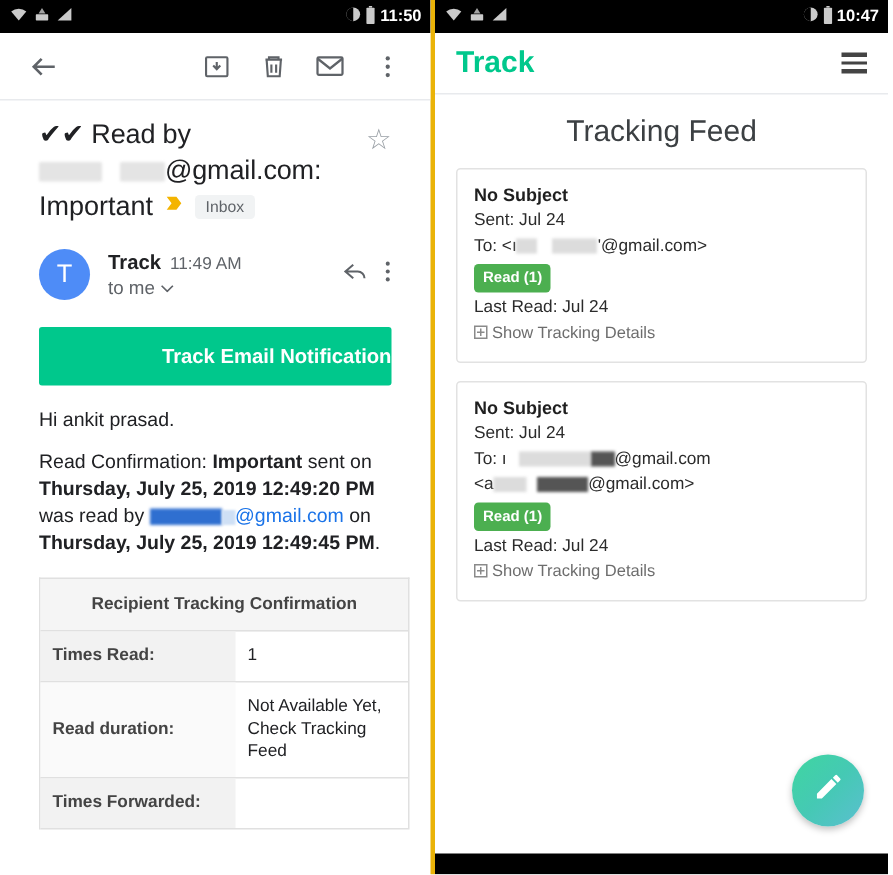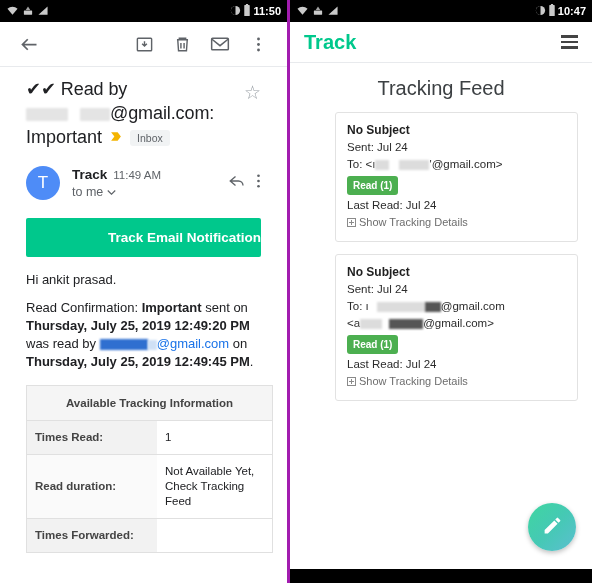--- a/index.html
+++ b/index.html
@@ -10,21 +10,21 @@
     overflow: hidden;
   }
   .screens { display: flex; width: 595px; height: 583px; }
 
   
   .phone-left {
     width: 290px; height: 583px;
     background: #ffffff;
     position: relative;
     overflow: hidden;
-    border-right: 3px solid #a21caf;
+    border-right: 3px solid #eab308;
   }
   .statusbar {
     height: 22px; background: #000; color: #fff;
     display: flex; align-items: center; justify-content: space-between;
     padding: 0 6px; font-size: 11px; font-weight: bold;
   }
   .sb-left { display: flex; align-items: center; gap: 3px; }
   .sb-right { display: flex; align-items: center; gap: 2px; }
   .sb-ico { display: inline-block; opacity: .92; }
 
@@ -133,21 +133,21 @@
     justify-content: space-between; padding: 0 14px;
     background: #fff;
   }
   .tr-title { font-size: 20px; font-weight: bold; color: #00c88c; }
   .ham { display: flex; flex-direction: column; gap: 3px; }
   .ham span { display: block; width: 17px; height: 2.5px; background: #444; }
   .tr-feedtitle {
     text-align: center; font-size: 20px; color: #3c4043;
     padding: 14px 0 12px 0;
   }
-  .tr-feed { padding: 0 14px; margin-left: 31px; }
+  .tr-feed { padding: 0 14px; }
   .feed-card {
     border: 1px solid #e2e2e2; border-radius: 3px;
     padding: 9px 11px 10px 11px;
     margin-bottom: 12px;
     font-size: 11.5px; color: #2b2b2b; line-height: 17px;
   }
   .fc-subject { font-weight: bold; font-size: 12px; color: #1f1f1f; }
   .fc-line { white-space: nowrap; }
   .redact-g {
     display: inline-block; background: #dcdcdc; height: 10px;
@@ -325,21 +325,21 @@
           <span>sent on</span>
           <b>Thursday, July 25, 2019 12:49:20 PM</b>
           <span>was read by</span>
           <span class="redact-blue"></span><span class="redact-sm"></span><span class="mail-link">@gmail.com</span>
           <span>on</span>
           <b>Thursday, July 25, 2019 12:49:45 PM</b><span>.</span>
         </p>
       </div>
 
       <div class="track-table">
-        <div class="tt-head">Available Tracking Information</div>
+        <div class="tt-head">Recipient Tracking Confirmation</div>
 
         <div class="tt-row">
           <div class="tt-k">Times Read:</div>
           <div class="tt-v">1</div>
         </div>
         <div class="tt-row">
           <div class="tt-k">Read duration:</div>
           <div class="tt-v">Not Available Yet, Check Tracking Feed</div>
         </div>
         <div class="tt-row">

